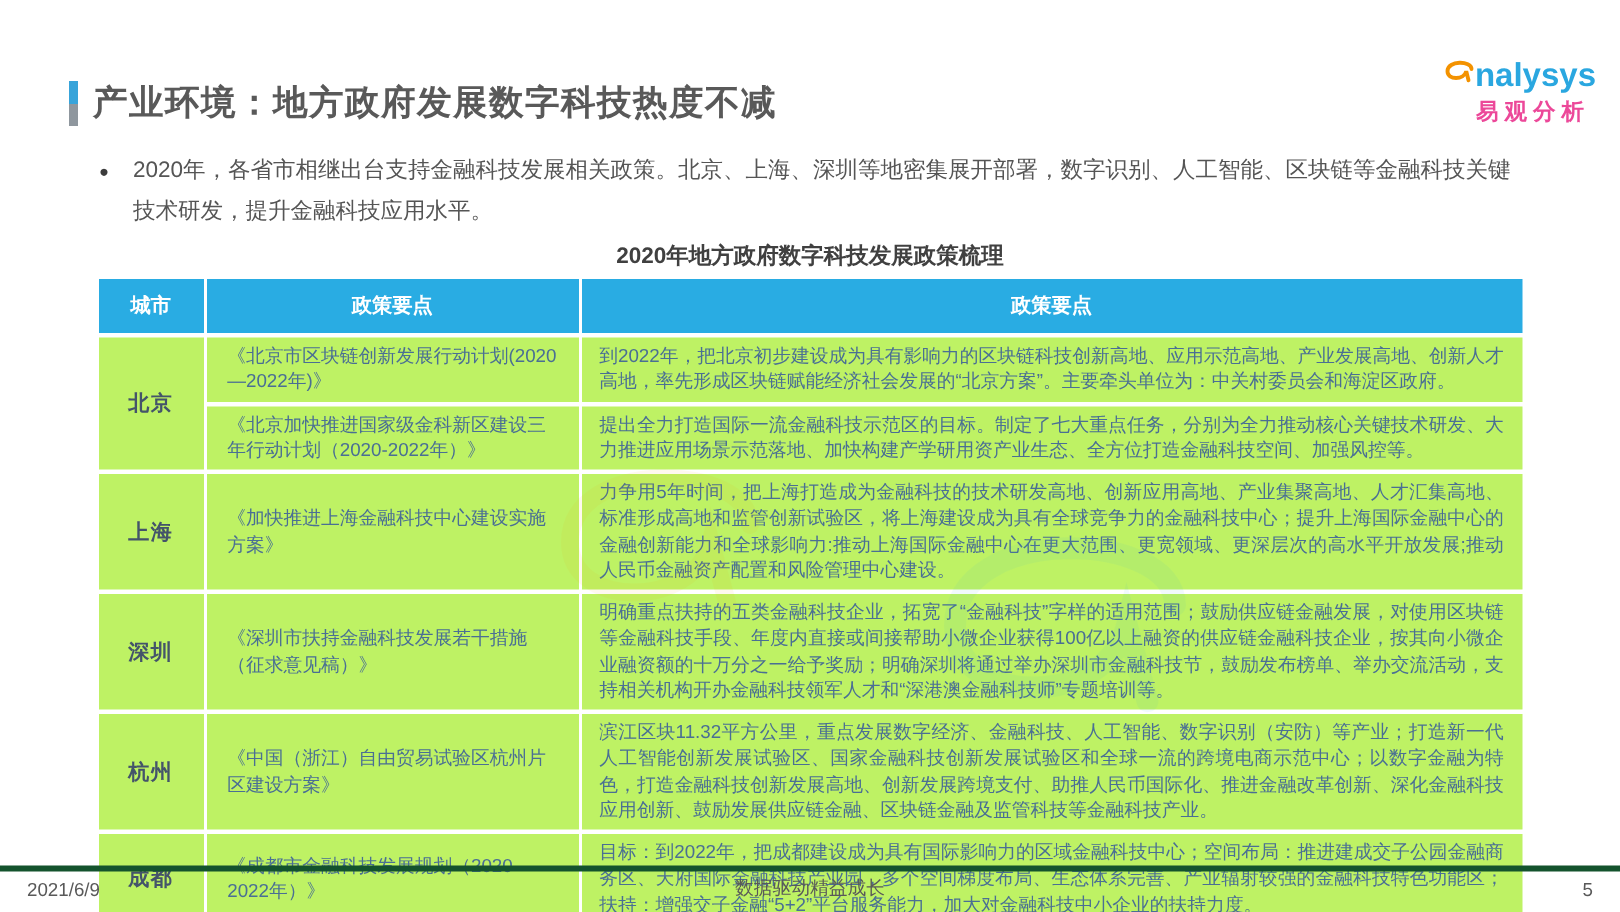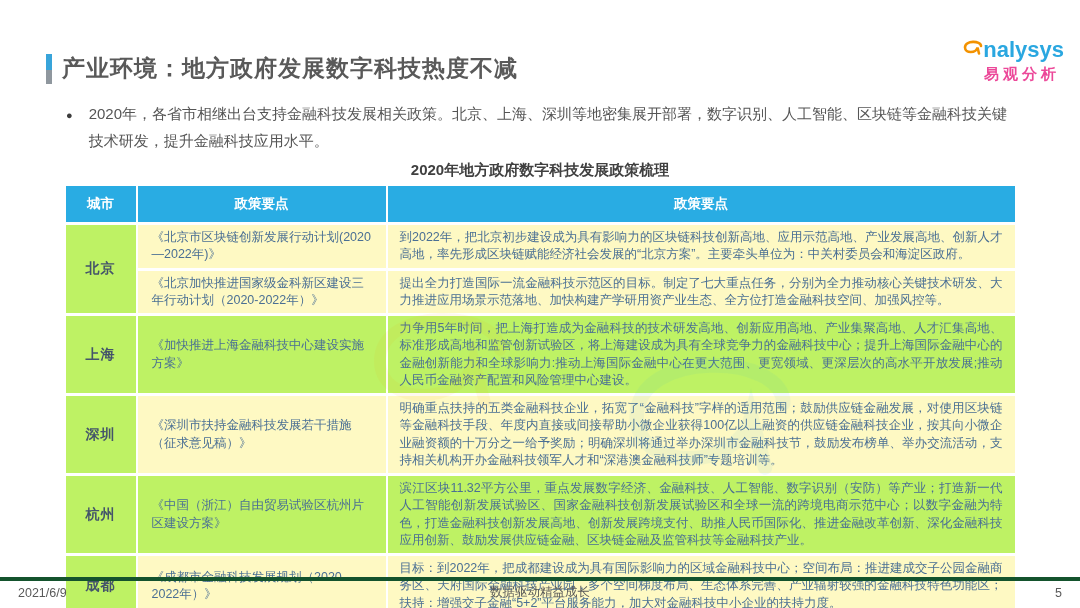--- a/index.html
+++ b/index.html
@@ -24,21 +24,21 @@
   .bullet-dot { font-size:11px; color:#3c3c3c; margin-top:6px; }
   
   .table-title { text-align:center; font-size:15px; font-weight:bold; color:#404040; margin-top:7px; }
   table { border-collapse:separate; border-spacing:2px 3px; width:953px; margin:3px auto 0 auto; table-layout:fixed; }
   col.c-city { width:70px; } col.c-name { width:248px; } col.c-points { width:auto; }
   th { background:#29ace3; color:#ffffff; font-size:13.5px; font-weight:bold; padding:9px 4px; }
   td { font-size:12.5px; line-height:1.38; vertical-align:middle; color:#4a6f94; }
   td.city { background:#bef264; text-align:center; font-weight:bold; color:#44546a; font-size:14px; letter-spacing:1px; }
   td.name { padding:4px 14px; text-align:left; }
   td.points { padding:4px 12px; text-align:justify; }
-  tr.band-a td.cell { background:#fef9c3; }
+  tr.band-a td.cell { background:#bef264; }
   tr.band-b td.cell { background:#bef264; }
   
   .watermark { position:absolute; opacity:0.06; pointer-events:none; }
   
   .footer { position:absolute; left:0; right:0; bottom:0; border-top:4px solid #14532d; display:flex; align-items:center; padding:3px 18px 7px 18px; font-size:12.5px; color:#595959; }
   .footer .f-left { flex:1; text-align:left; }
   .footer .f-center { flex:1; text-align:center; }
   .footer .f-right { flex:1; text-align:right; }
 </style>
 </head>

